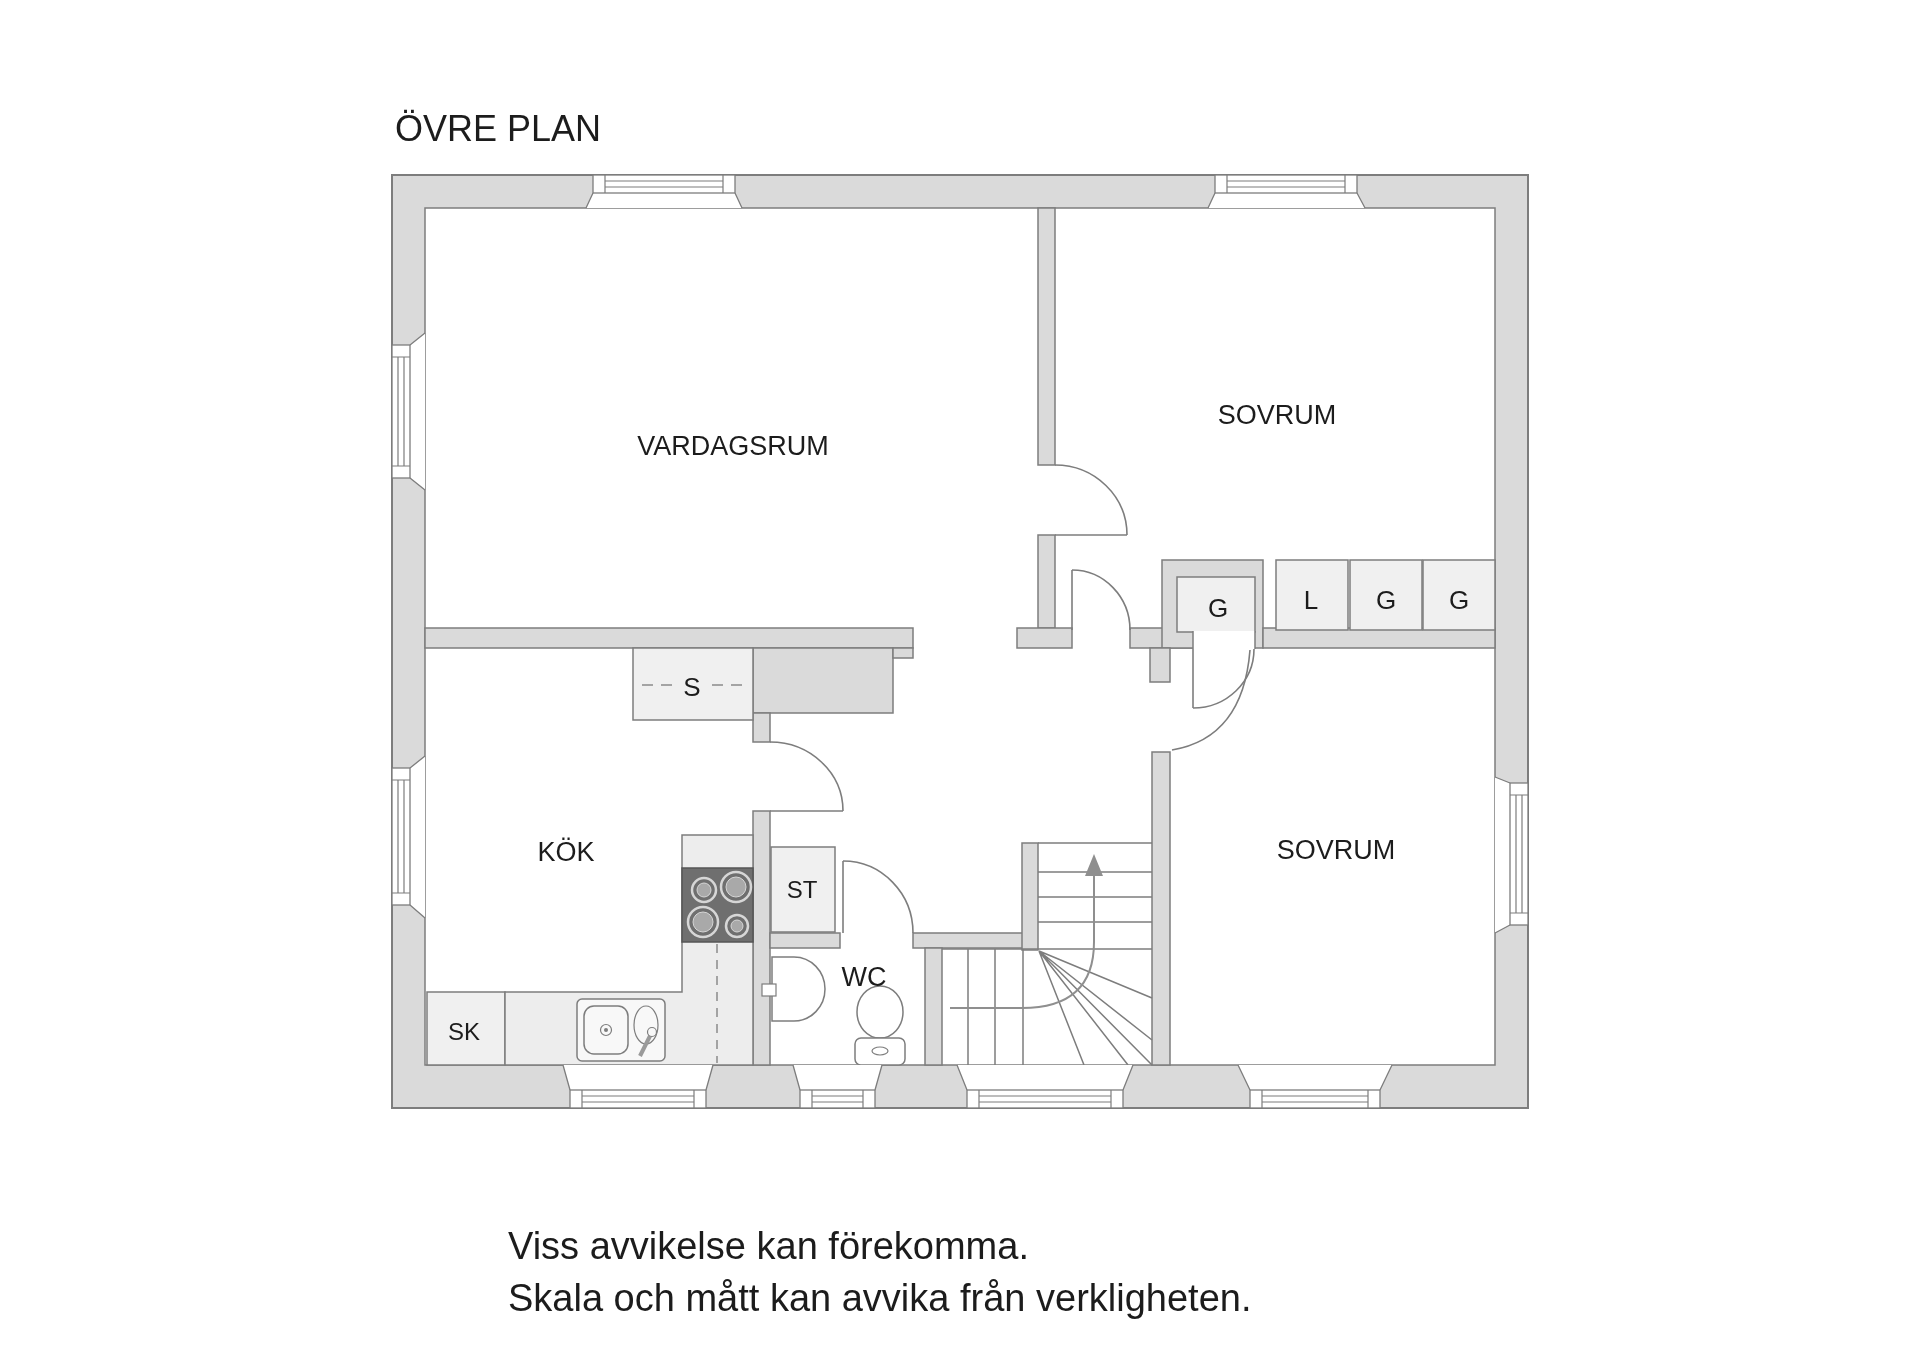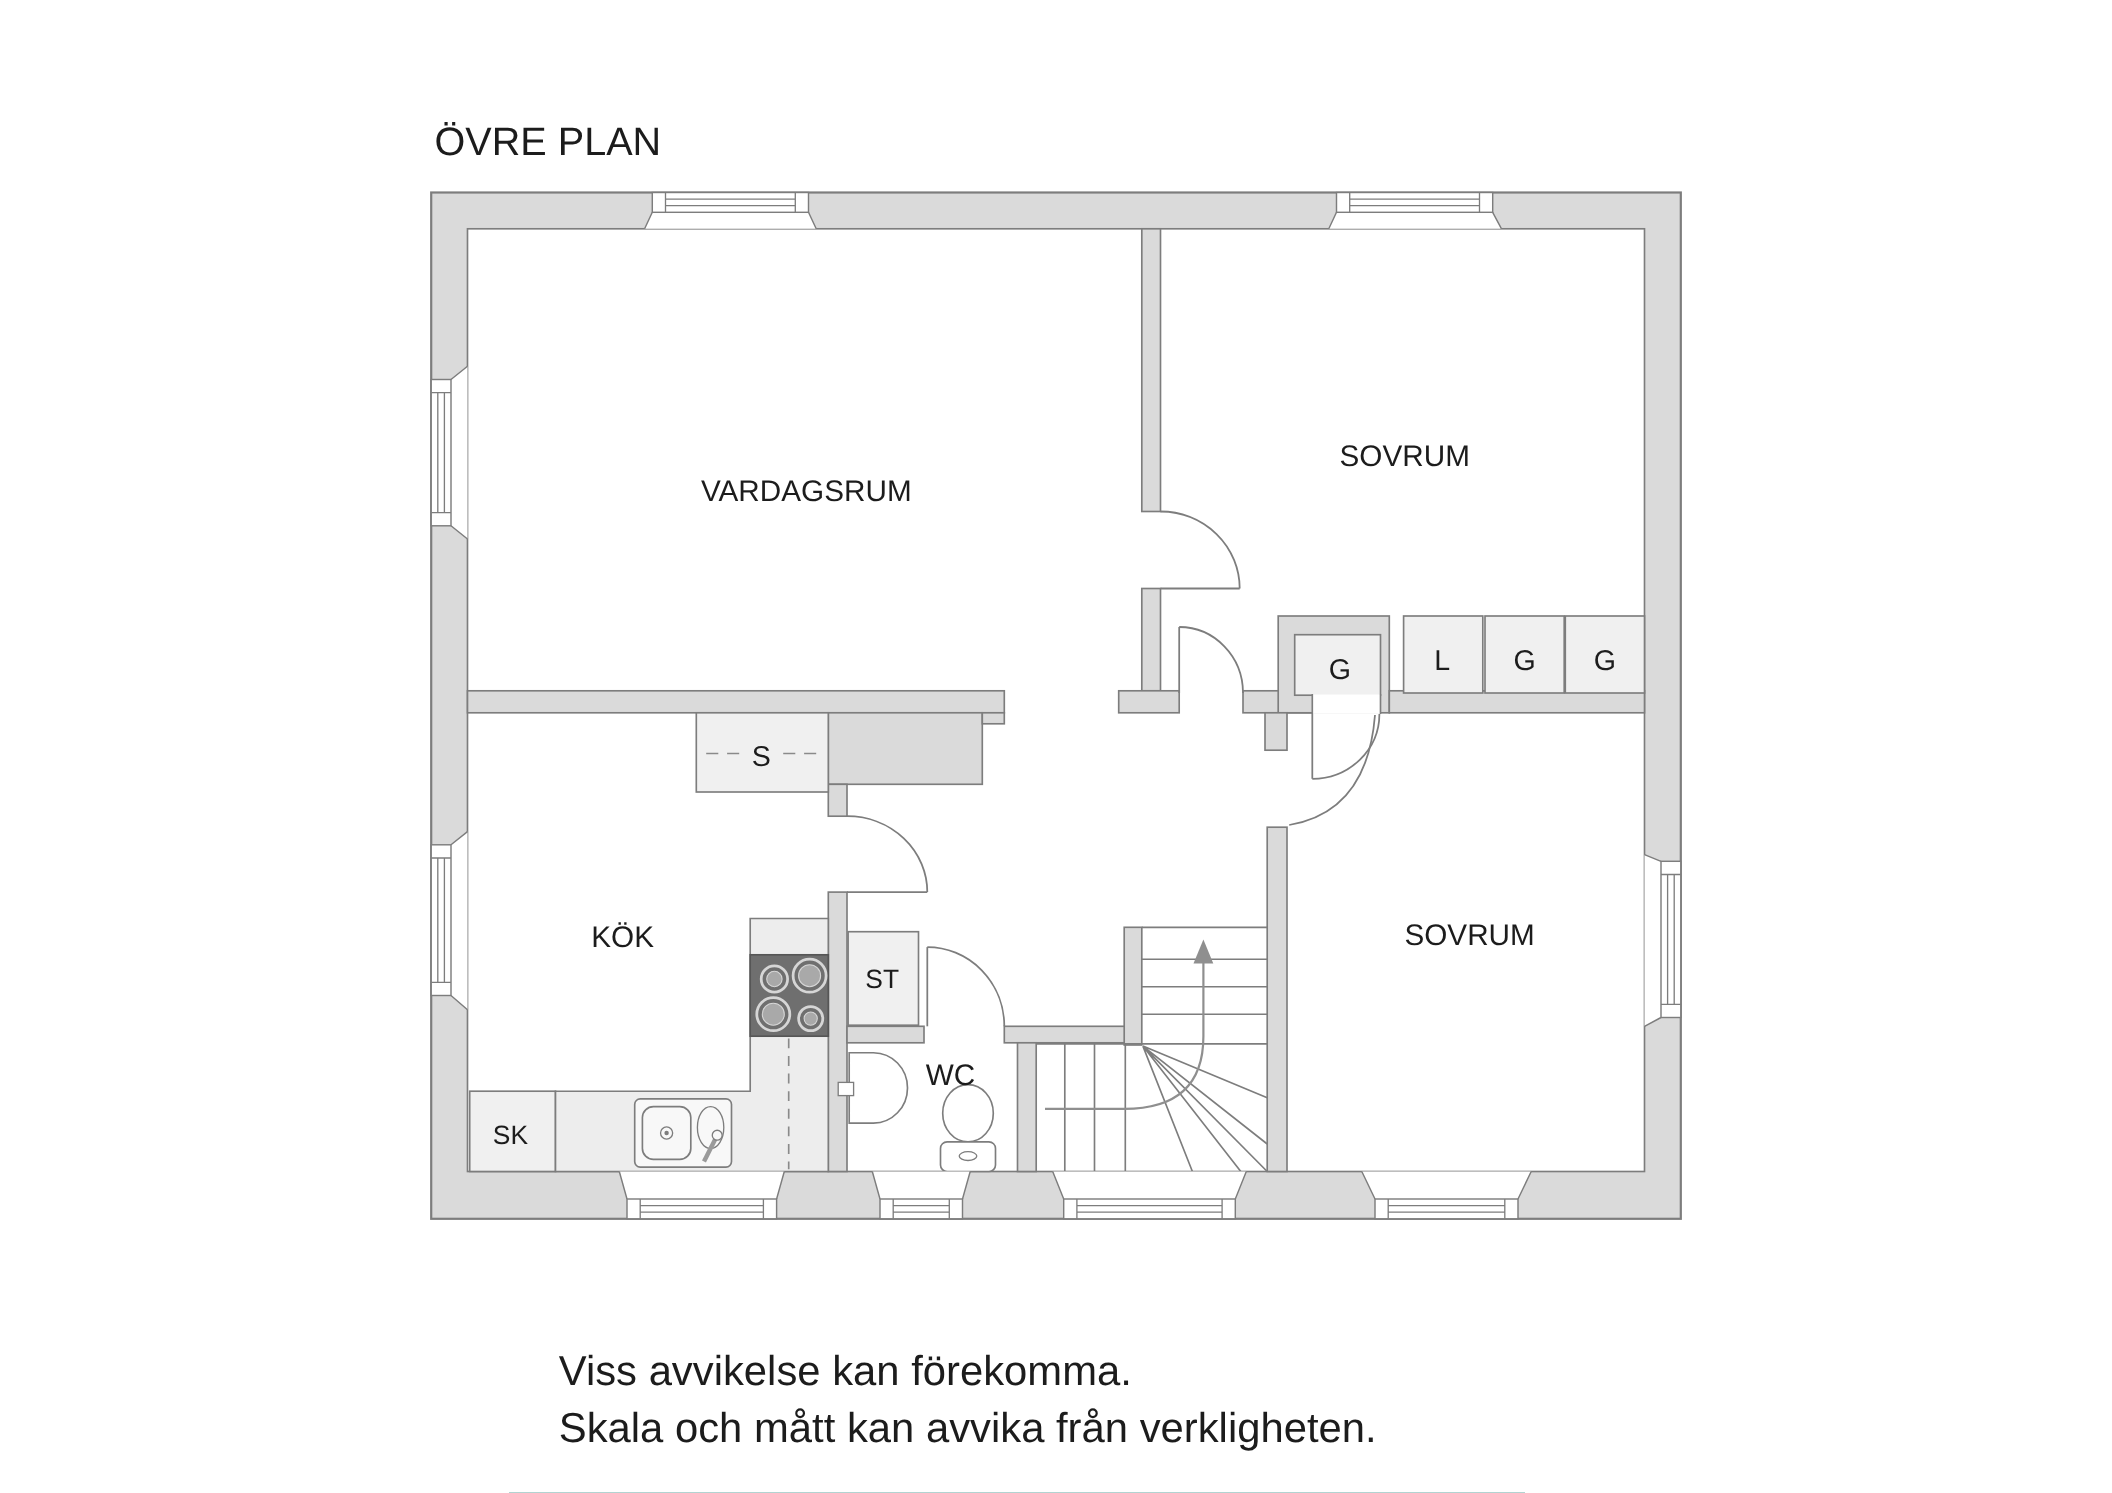--- a/index.html
+++ b/index.html
@@ -1,16 +1,16 @@
 <!DOCTYPE html>
 <html><head>
 <meta charset="utf-8">
 <style>
   html,body{margin:0;padding:0;background:#ffffff;}
-  .canvas{width:1920px;height:1357px;background:#0f766e;position:relative;overflow:hidden;}
+  .canvas{width:1920px;height:1357px;background:#e5e5e5;position:relative;overflow:hidden;}
   svg{display:block;}
   text{font-family:"Liberation Sans","DejaVu Sans",sans-serif;fill:#1c1c1c;}
 </style>
 </head>
 <body>
 
 <div class="canvas">
 <svg width="1920" height="1357" viewBox="0 0 1920 1357">
 
   <rect x="0" y="0" width="1920" height="1357" fill="#ffffff"></rect>

